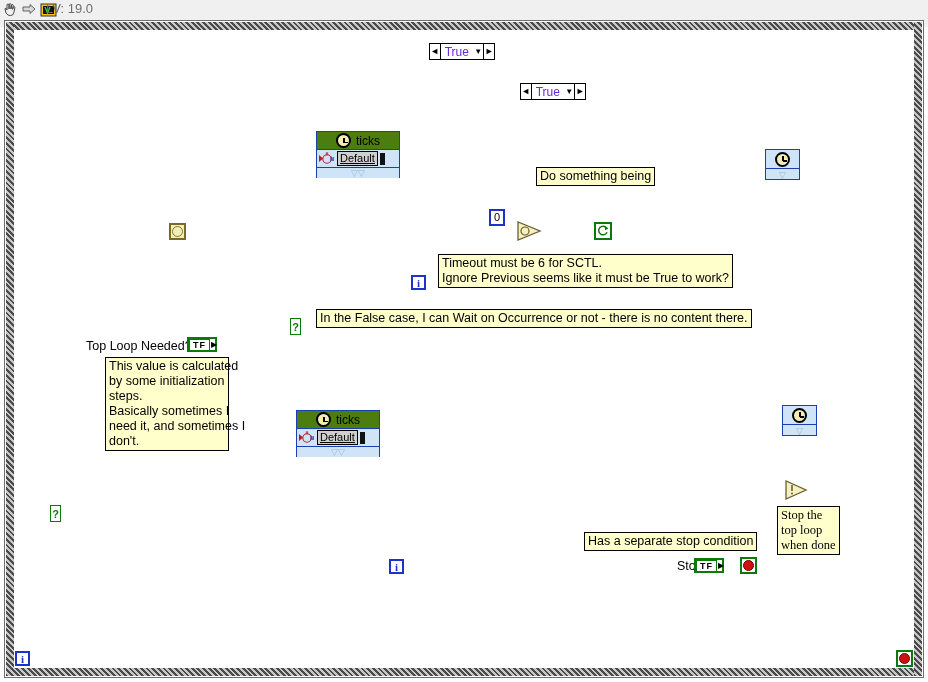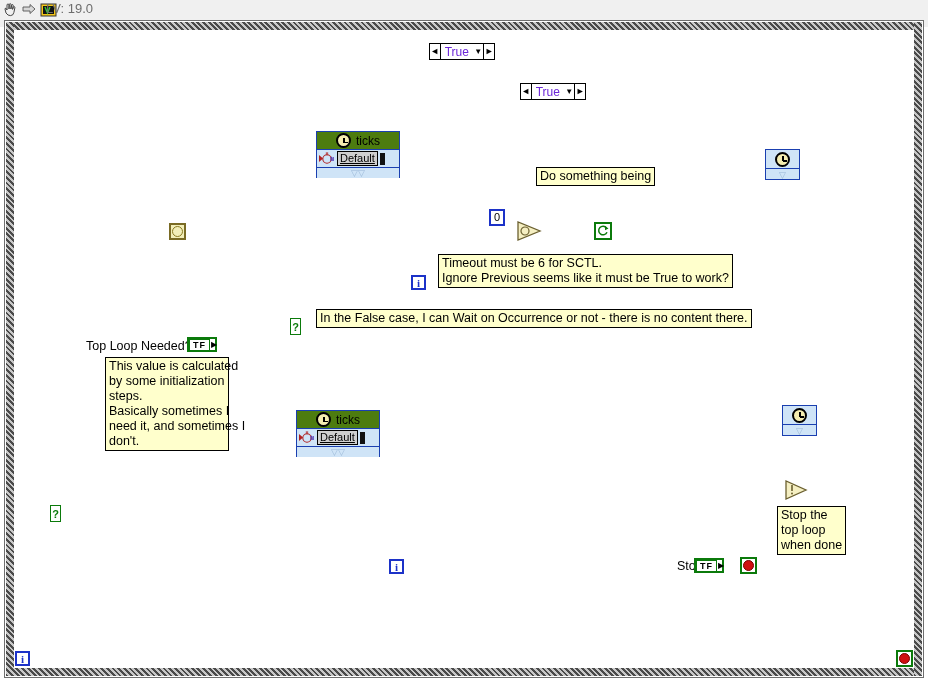--- a/index.html
+++ b/index.html
@@ -370,20 +370,21 @@
   <div class="tl-right" style="left:777px;top:384px;width:35px;height:31px;">
     <div class="rr1">
       <span class="clock"></span>
     </div>
     <div class="rr2">
       <span class="chev">▽</span>
     </div>
   </div>
 
 
+  <div class="comment" style="left:579px;top:511px;">Has a separate stop condition</div>
 
   <div class="plain-label" style="left:672px;top:538px;">Stop</div>
 
   <div class="tf-ctrl" style="left:689px;top:537px;width:30px;">
     <span class="tfbox">TF</span>
     <span class="tfarrow">▶</span>
   </div>
 
   <div class="wire-dot" style="left:720px;top:544px;width:15px;"></div>
 
@@ -392,21 +393,21 @@
   </div>
 
   <div class="i-term" style="left:384px;top:538px;">i</div>
 
   <svg class="tri-node" style="left:780px;top:458px;" width="24" height="22" viewBox="0 0 24 22">
     <polygon points="1,2 1,20 21,11" fill="#f5efc2" stroke="#6b6030" stroke-width="1.3"></polygon>
     <path d="M7 6 v6" stroke="#6b6030" stroke-width="1.6"></path>
     <circle cx="7" cy="14.5" r="1" fill="#6b6030"></circle>
   </svg>
 
-  <div class="comment" style="left:772px;top:485px;">Stop the
+  <div class="comment" style="left:772px;top:485px;font-family:Liberation Serif, serif;">Stop the
 top loop
 when done</div>
 
   <div class="plain-label" style="left:81px;top:318px;">Top Loop Needed?</div>
 
   <div class="tf-ctrl" style="left:182px;top:316px;width:30px;">
     <span class="tfbox">TF</span>
     <span class="tfarrow">▶</span>
   </div>
 

